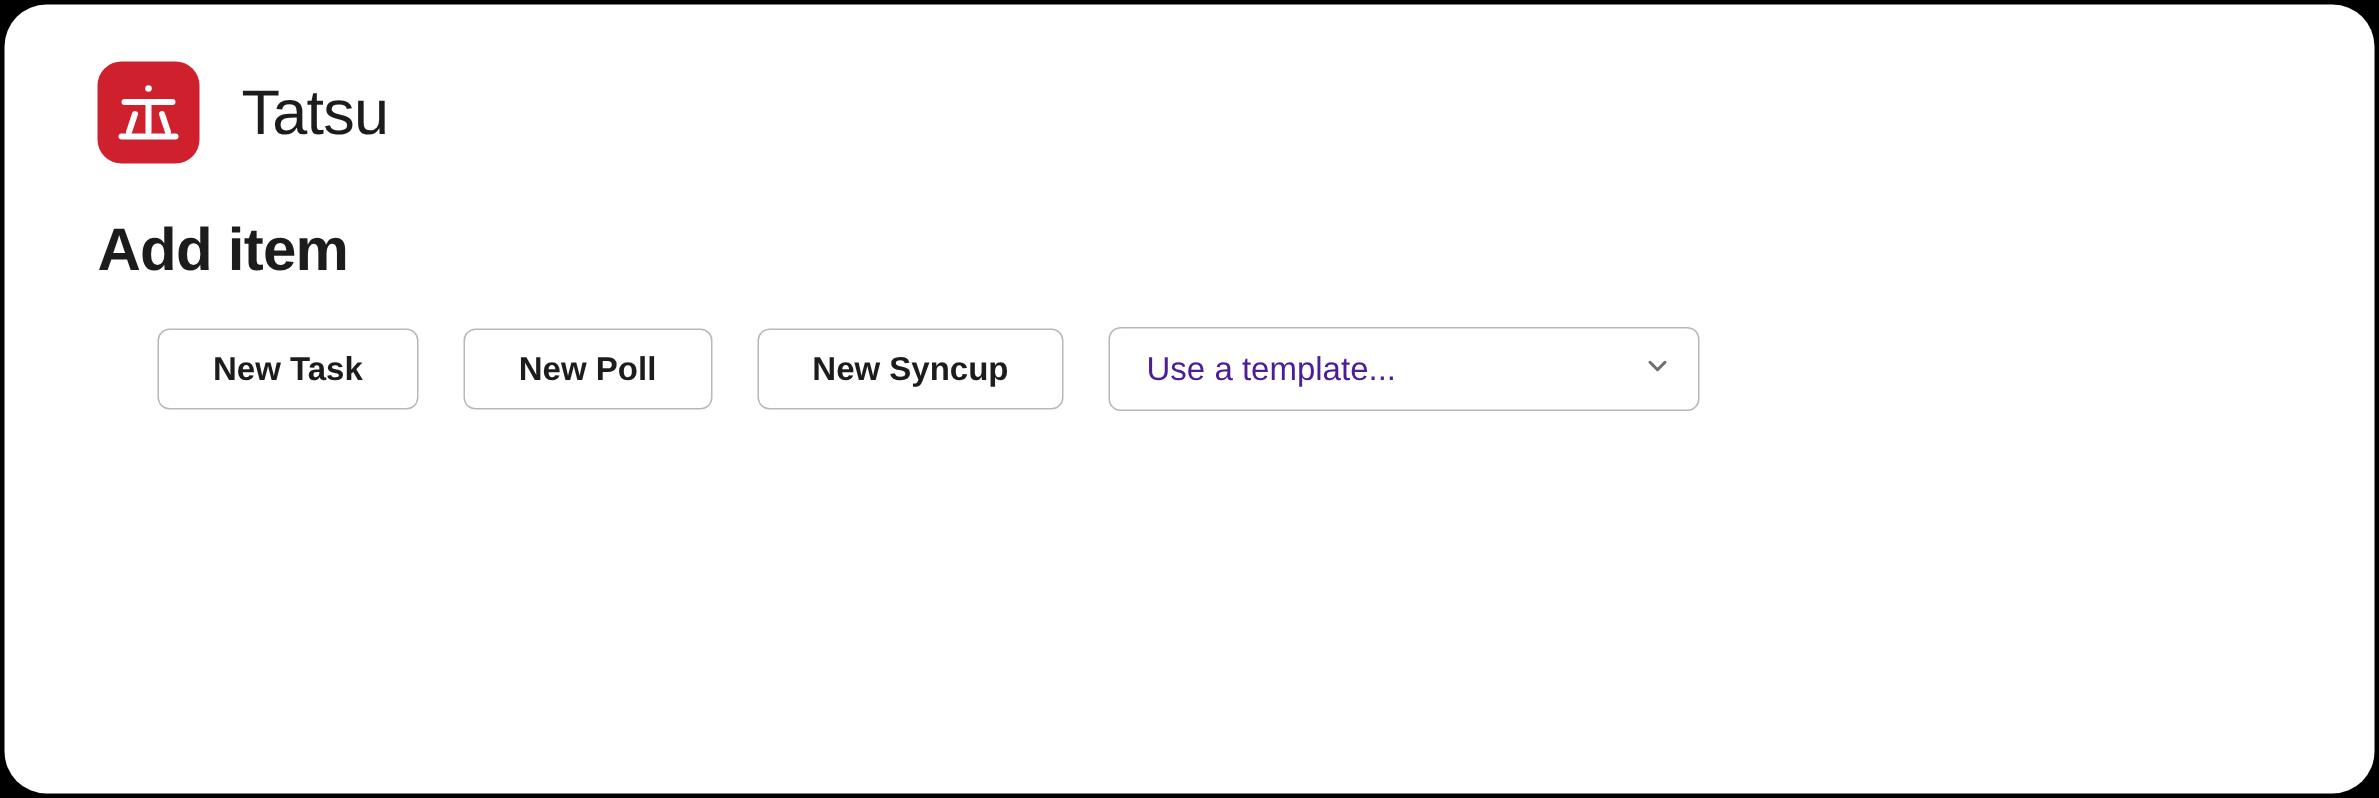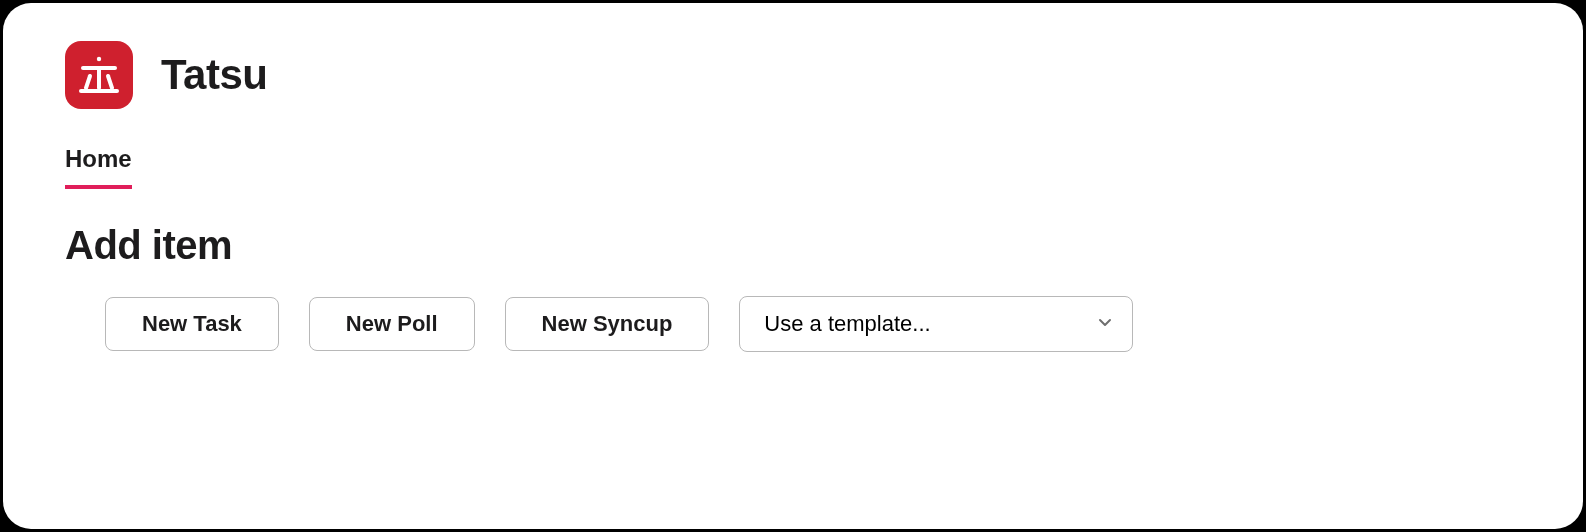--- a/index.html
+++ b/index.html
@@ -41,21 +41,21 @@
       color: #fff;
       font-size: 40px;
       font-weight: 700;
     }
     .app-icon svg {
       width: 42px;
       height: 42px;
     }
     .app-title {
       font-size: 42px;
-      font-weight: 700;
+      font-weight: 400;
       color: #1d1c1d;
       letter-spacing: -0.5px;
       text-align: center;
     }
     .tabs {
       display: flex;
       gap: 24px;
       margin-bottom: 34px;
     }
     .tab {
@@ -97,21 +97,21 @@
       position: relative;
       width: 394px;
     }
     .select {
       width: 100%;
       background: #fff;
       border: 1.5px solid #b8b8b8;
       border-radius: 8px;
       padding: 14px 44px 14px 24px;
       font-size: 22px;
-      color: #000000;
+      color: #4c1d95;
       cursor: pointer;
       display: flex;
       align-items: center;
       justify-content: space-between;
     }
     .chevron {
       position: absolute;
       right: 20px;
       top: 50%;
       transform: translateY(-50%);
@@ -130,25 +130,20 @@
         <line x1="5" y1="14" x2="37" y2="14"></line>
         <line x1="21" y1="14" x2="21" y2="34"></line>
         <line x1="12" y1="22" x2="8" y2="34"></line>
         <line x1="30" y1="22" x2="34" y2="34"></line>
         <line x1="3" y1="37" x2="39" y2="37"></line>
       </svg>
     </div>
     <h1 class="app-title">Tatsu</h1>
   </div>
 
-  <div class="tabs">
-    <div class="tab active">
-      <span>Home</span>
-    </div>
-  </div>
 
   <h2 class="section-title">Add item</h2>
 
   <div class="actions-row">
     <button class="btn">New Task</button>
     <button class="btn">New Poll</button>
     <button class="btn">New Syncup</button>
     <div class="select-wrap">
       <div class="select">
         <span>Use a template...</span>

